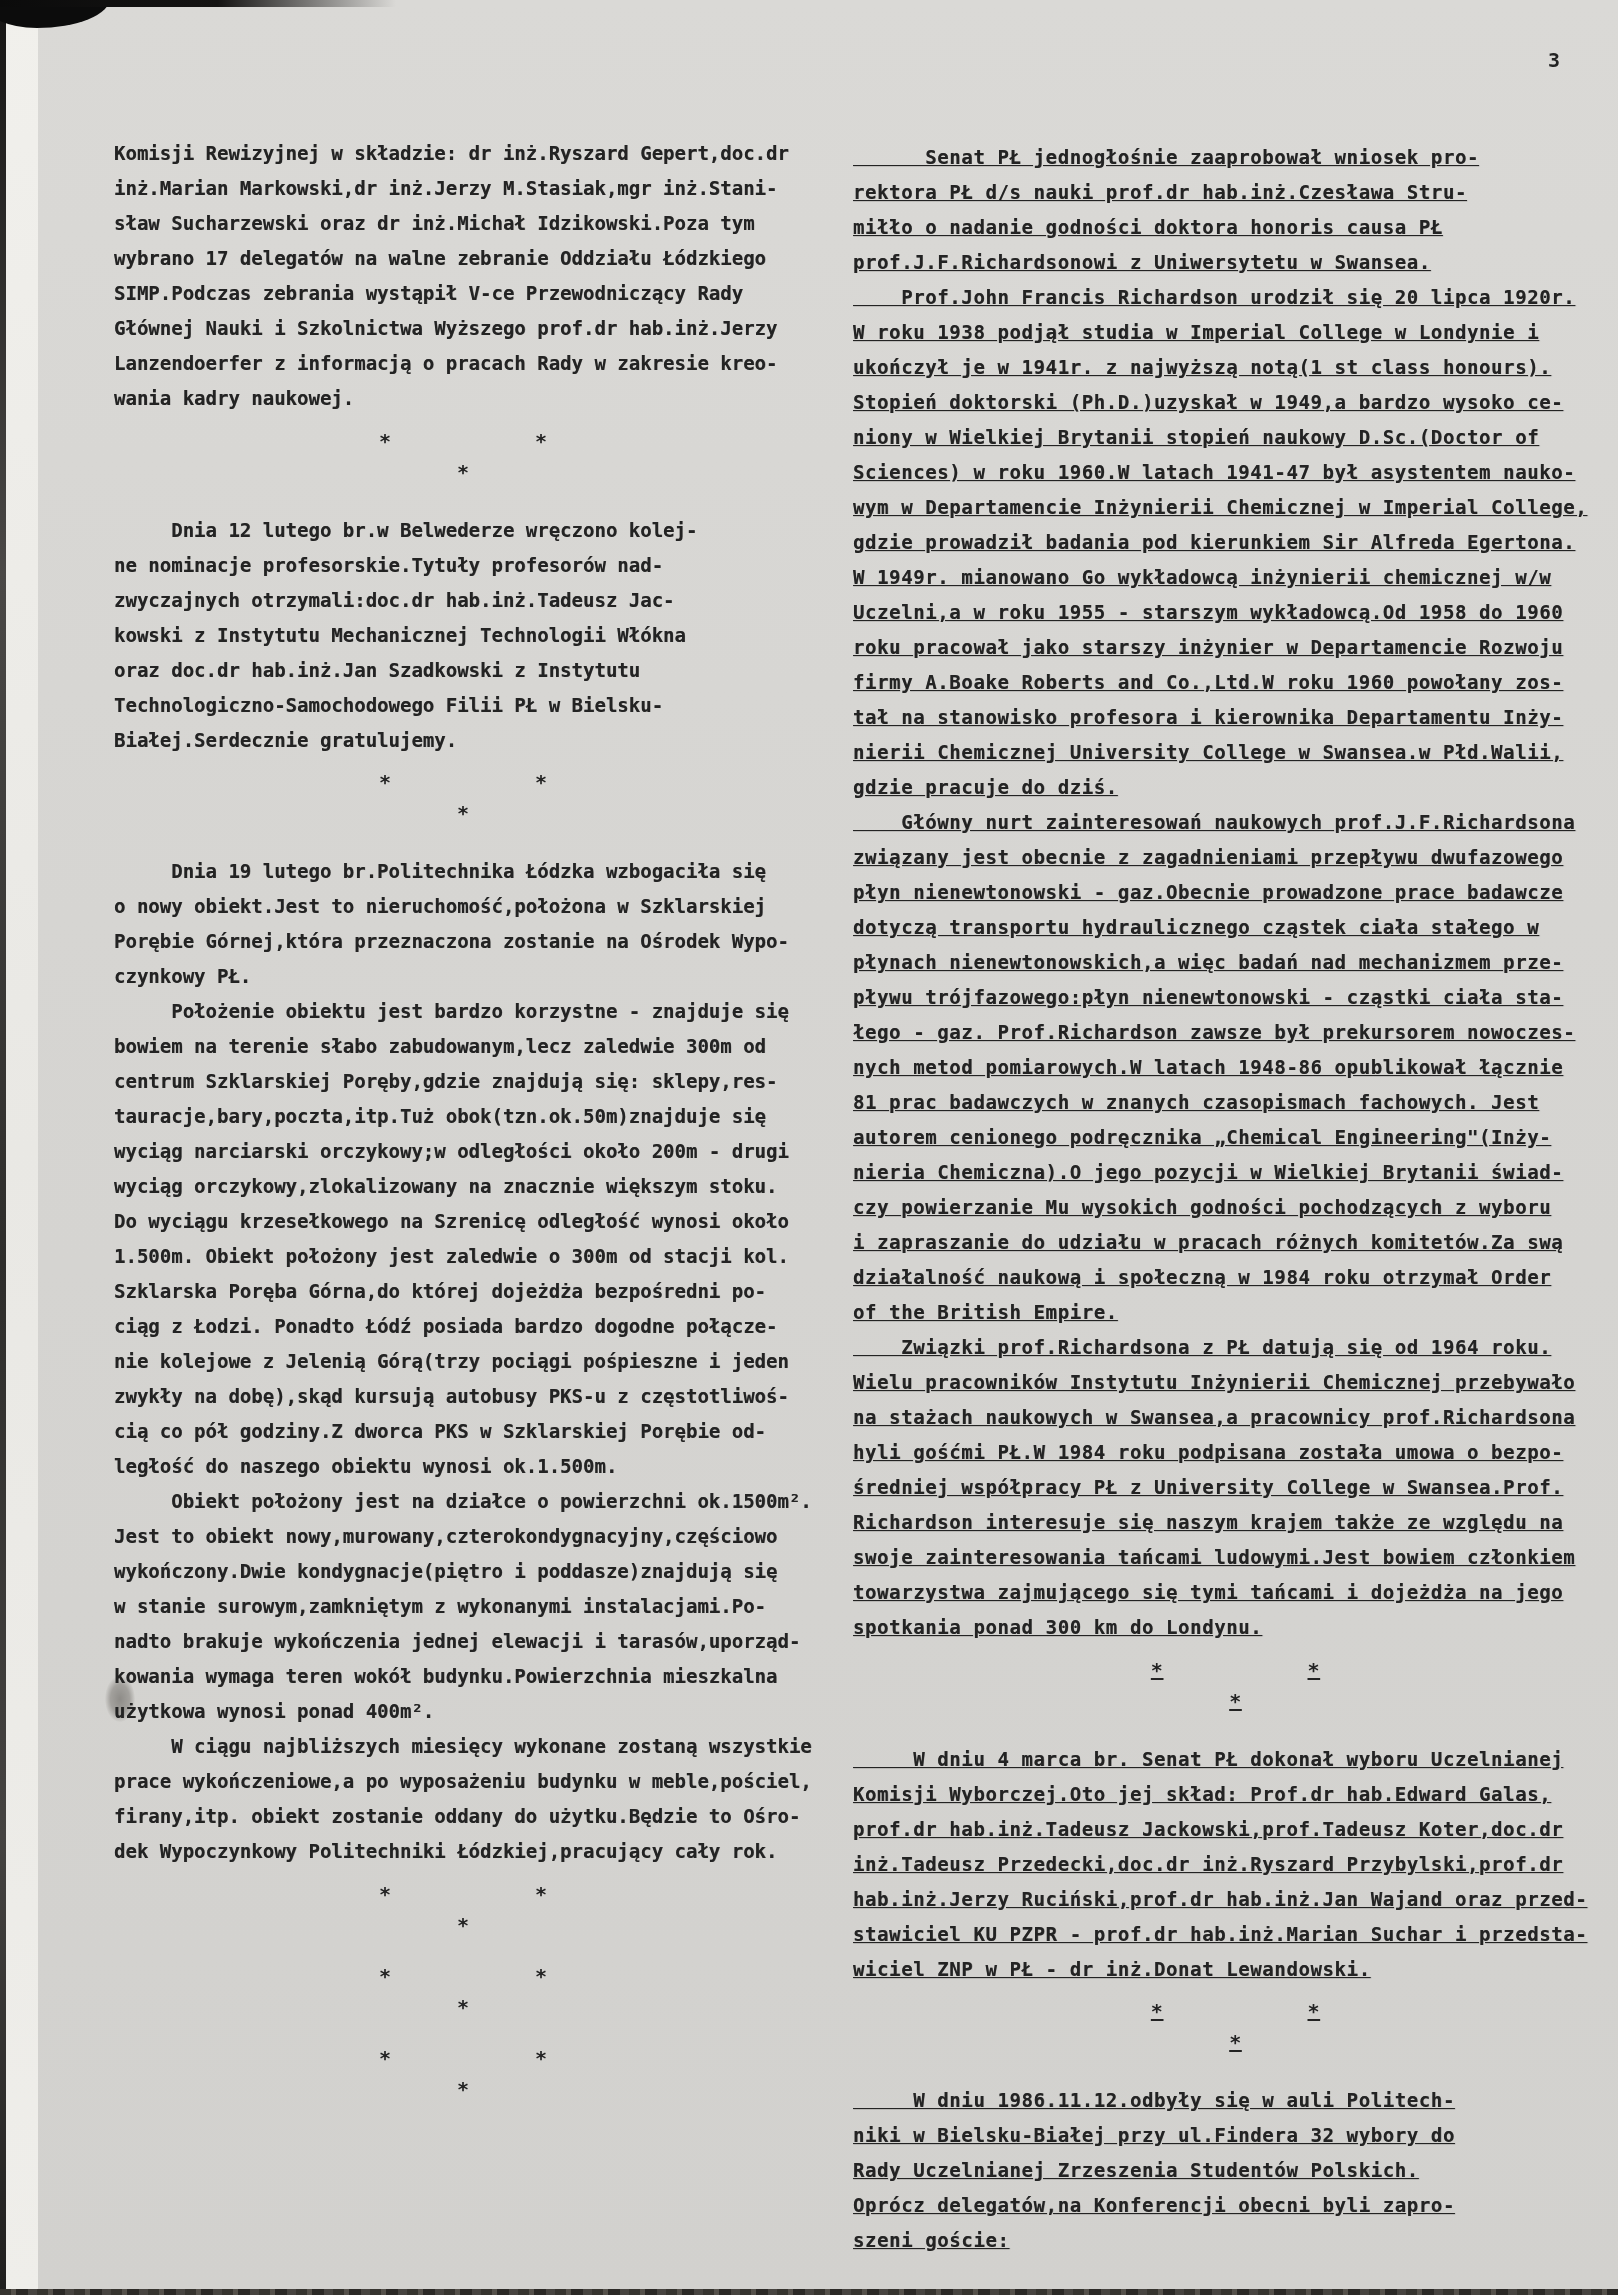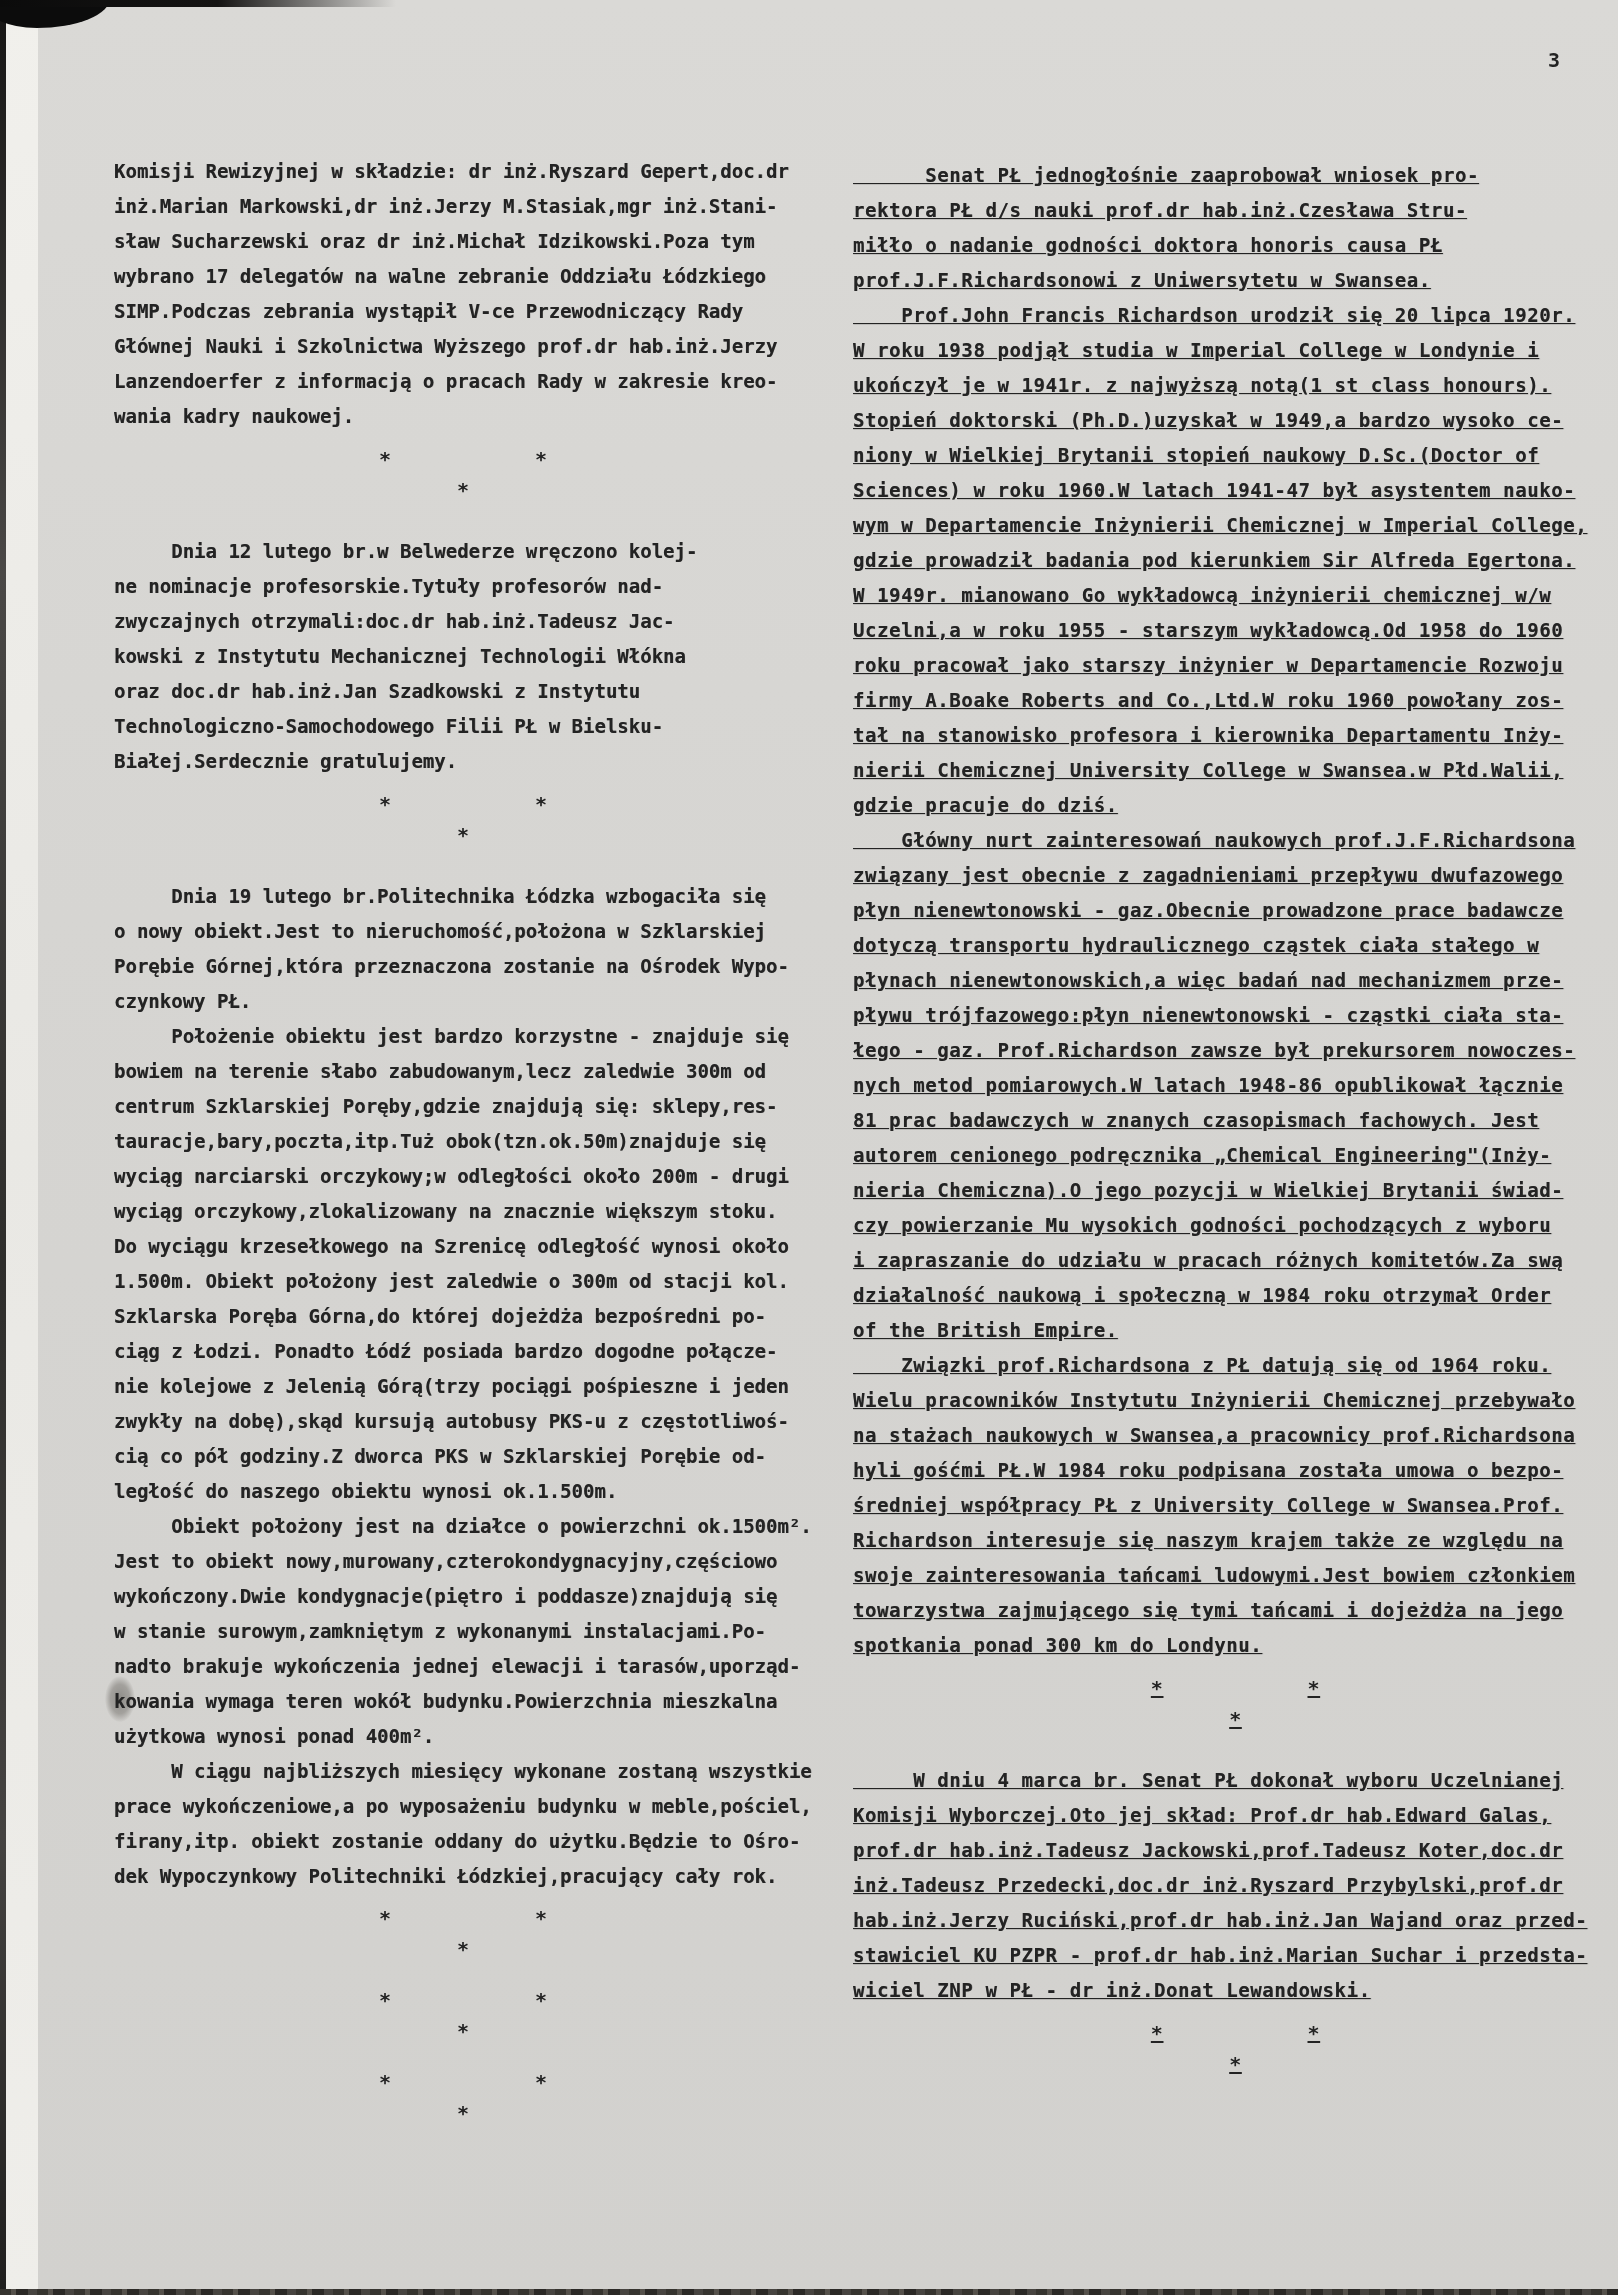--- a/index.html
+++ b/index.html
@@ -26,21 +26,20 @@
     background:radial-gradient(ellipse at center,#8e8c88 0%,#a3a19d 45%,rgba(163,161,157,0) 72%);}
   
   .page-number{position:absolute;left:1548px;top:48px;font-size:20px;font-weight:bold;}
   .col{position:absolute;}
   .col-left{left:114px;top:136px;width:698px;}
   .col-right{left:853px;top:140px;width:765px;letter-spacing:0.6px;text-decoration:underline;}
   .para{
     white-space:pre;
     font-size:19px;line-height:35px;font-weight:bold;
     text-shadow:0.3px 0.3px 0 rgba(25,25,25,0.5);
-    margin-top:18px;
   }
   .stars{height:67px;margin:14.8px 0;display:flex;flex-direction:column;align-items:center;
     font-size:20px;font-weight:bold;}
   .stars .row1{display:flex;gap:144px;height:31px;align-items:flex-start;}
   .stars .row2{height:31px;display:flex;align-items:flex-start;}
   .stars span{line-height:20px;}
 </style>
 </head>
 <body>
 
@@ -222,16 +221,21 @@
     <div class="stars">
       <div class="row1">
         <span>*</span>
         <span>*</span>
       </div>
       <div class="row2">
           <span>*</span>
         </div>
     </div>
 
+    <div class="para">     W dniu 1986.11.12.odbyły się w auli Politech-
+niki w Bielsku-Białej przy ul.Findera 32 wybory do
+Rady Uczelnianej Zrzeszenia Studentów Polskich.
+Oprócz delegatów,na Konferencji obecni byli zapro-
+szeni goście:</div>
   </div>
 
 </div>
 
 
 </body></html>

